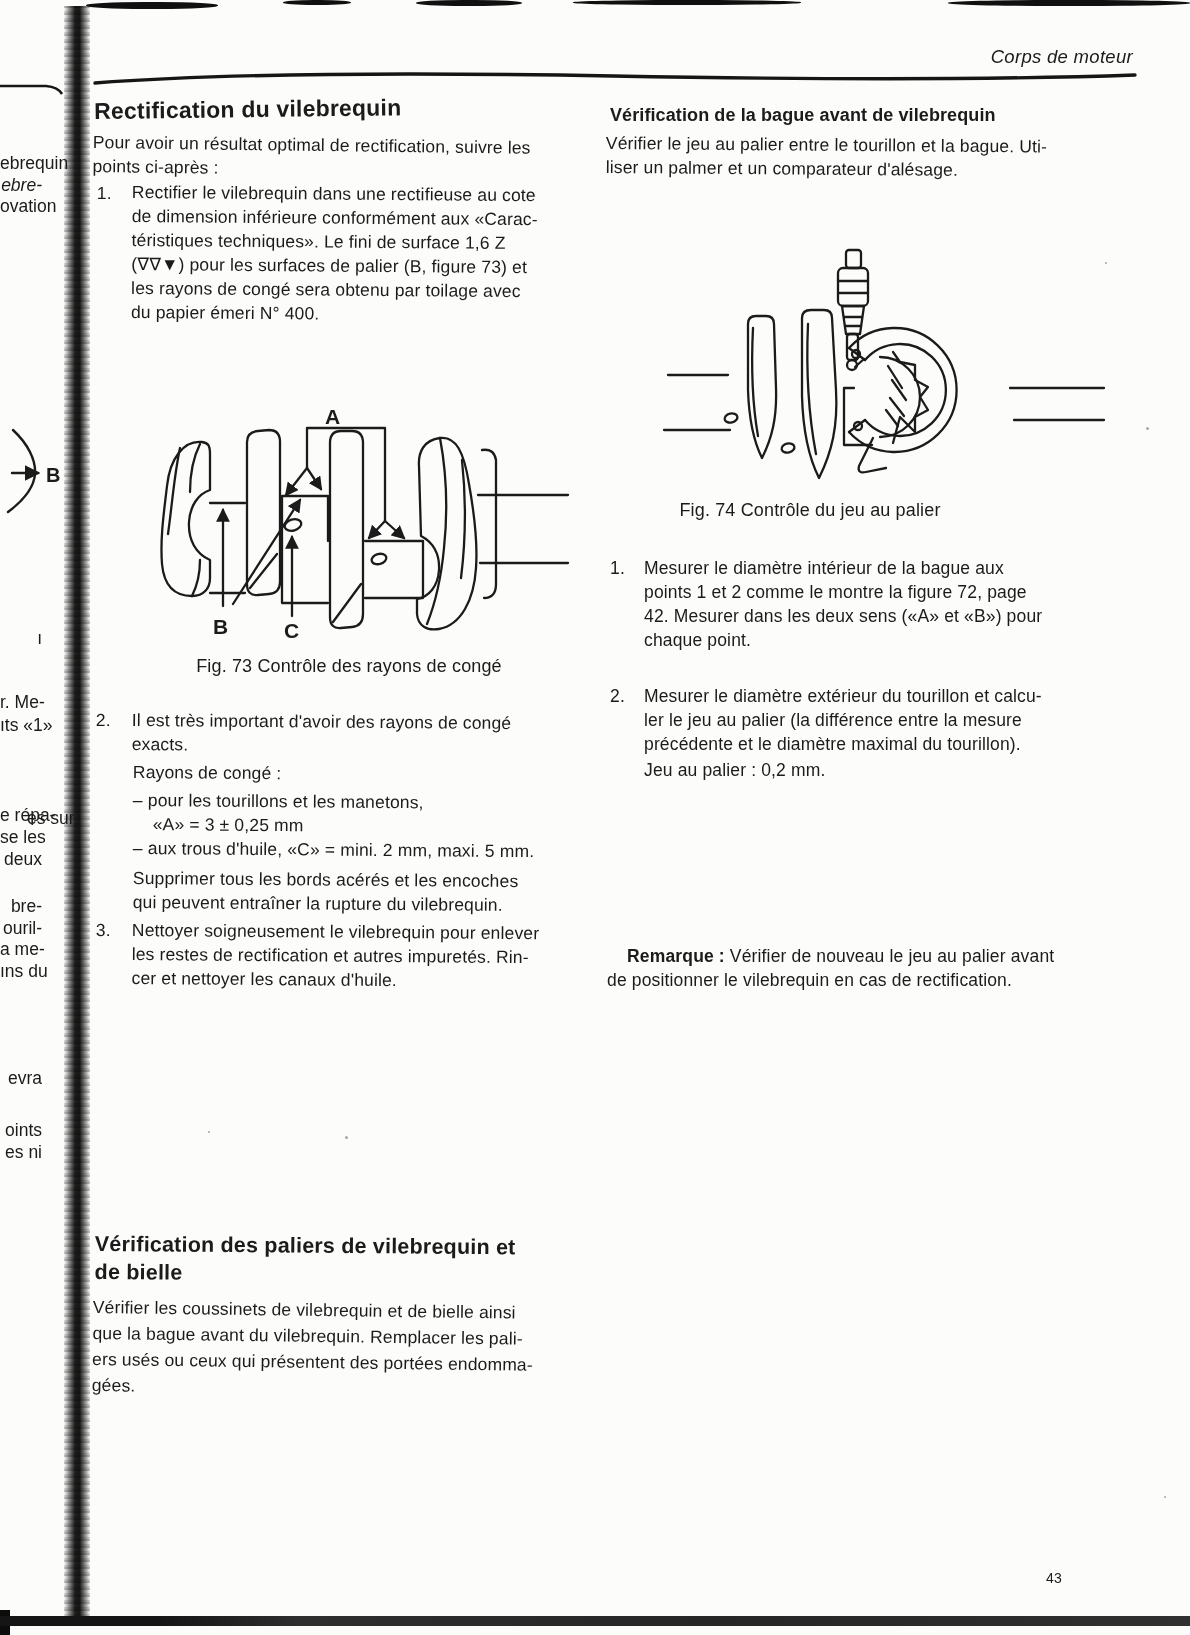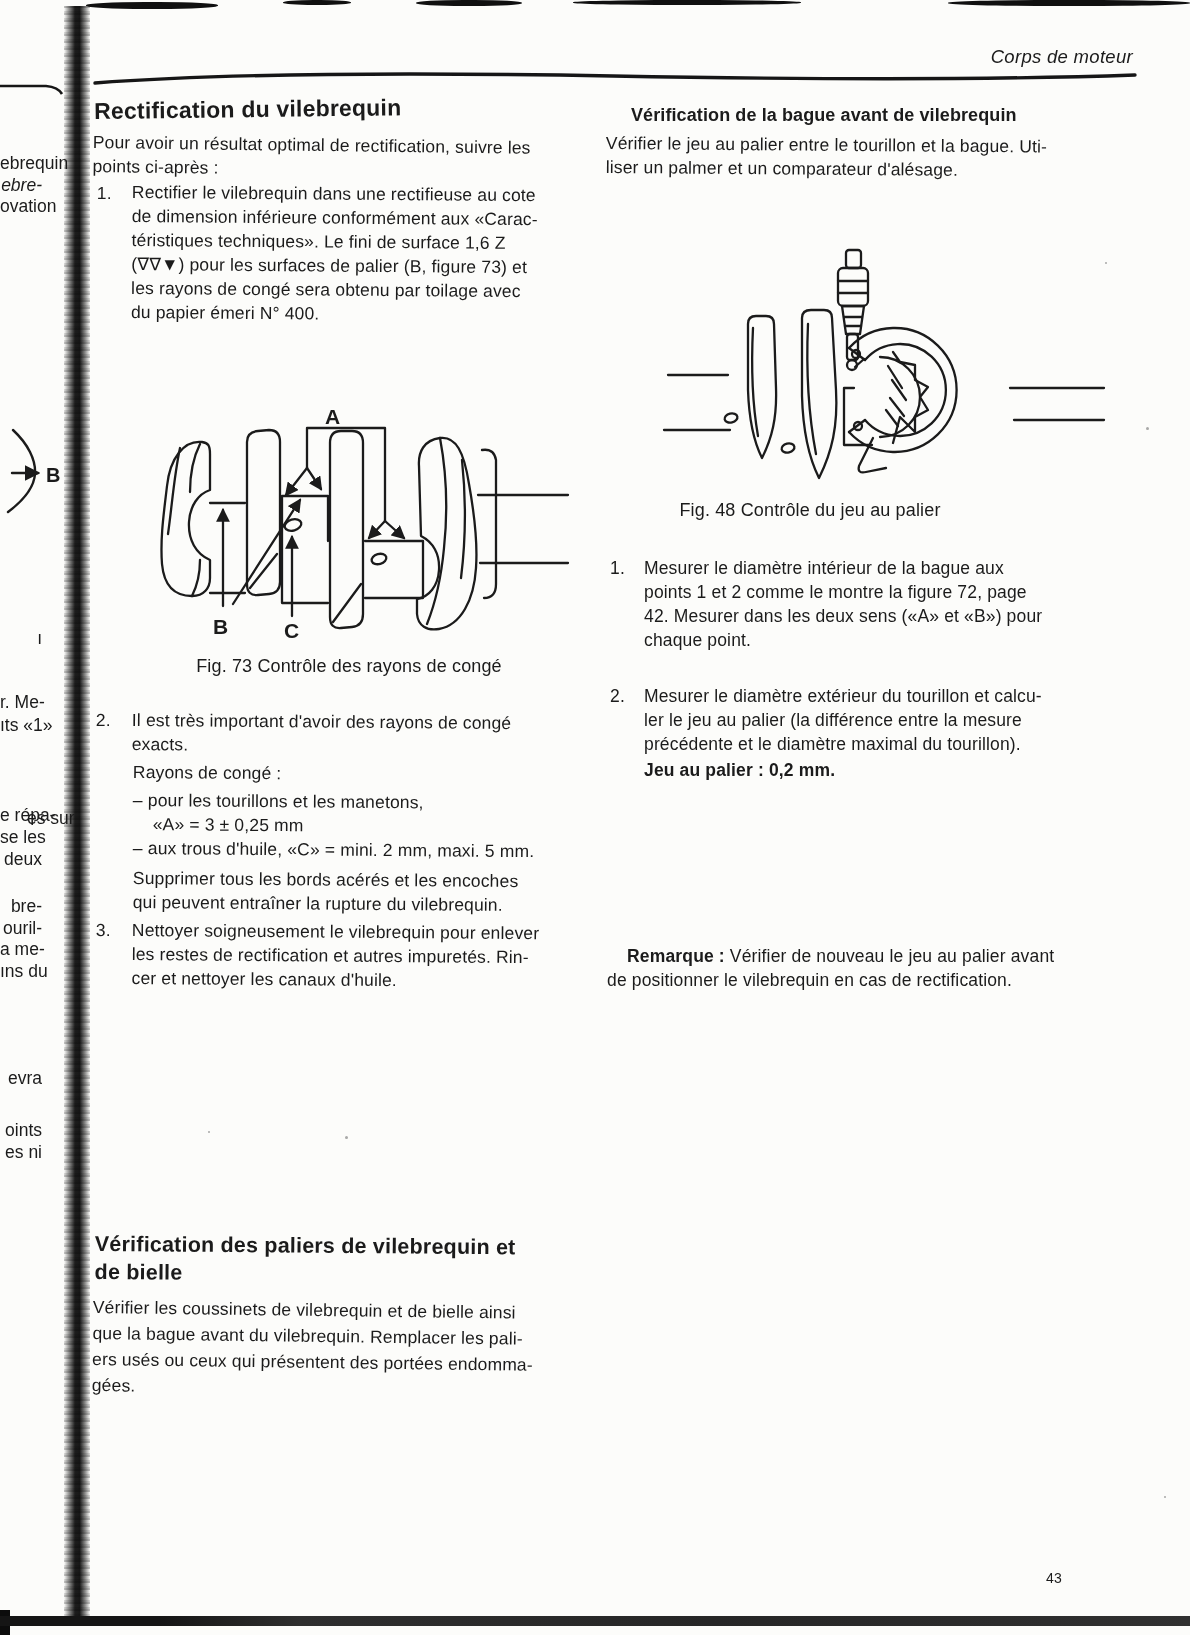--- a/index.html
+++ b/index.html
@@ -163,21 +163,21 @@
 les restes de rectification et autres impuretés. Rin-
 cer et nettoyer les canaux d'huile.</div>
 
   <div class="t h1b rot-cw2" style="left:95px;top:1230px;">Vérification des paliers de vilebrequin et
 de bielle</div>
   <div class="t rot-cw" style="left:93px;top:1294px;line-height:26px;">Vérifier les coussinets de vilebrequin et de bielle ainsi
 que la bague avant du vilebrequin. Remplacer les pali-
 ers usés ou ceux qui présentent des portées endomma-
 gées.</div>
 
-  <div class="t h2" style="left:631px;top:104px;">Vérification de la bague avant de vilebrequin</div>
+  <div class="t h2" style="left:610px;top:104px;">Vérification de la bague avant de vilebrequin</div>
   <div class="t rot-cw2" style="left:606px;top:131px;">Vérifier le jeu au palier entre le tourillon et la bague. Uti-
 liser un palmer et un comparateur d'alésage.</div>
 
   <svg style="position:absolute;left:640px;top:240px;" width="470" height="245" viewBox="0 0 470 245">
     <defs></defs>
     <g stroke="#1b1b1b" stroke-width="2.3" fill="none" stroke-linecap="round" stroke-linejoin="round">
 
       <rect x="206" y="10" width="15" height="18" rx="3"></rect>
       <rect x="198" y="28" width="30" height="38" rx="5"></rect>
       <path d="M198,41 L228,41 M198,53 L228,53"></path>
@@ -207,33 +207,33 @@
       <path d="M168,84 C166,130 168,172 176,214"></path>
 
       <path d="M28,135 L88,135 M24,190 L90,190"></path>
       <path d="M370,148 L464,148 M374,180 L464,180"></path>
 
       <ellipse cx="91" cy="178" rx="6.5" ry="4.5" transform="rotate(-14 91 178)"></ellipse>
       <ellipse cx="148" cy="208" rx="6.5" ry="4.5" transform="rotate(-14 148 208)"></ellipse>
     </g>
   </svg>
 
-  <div class="t cap" style="left:590px;top:498px;width:440px;">Fig. 48 Contrôle du jeu au palier</div>
+  <div class="t cap" style="left:590px;top:498px;width:440px;">Fig. 74 Contrôle du jeu au palier</div>
 
   <div class="t num" style="left:610px;top:556px;">1.</div>
   <div class="t" style="left:644px;top:556px;">Mesurer le diamètre intérieur de la bague aux
 points 1 et 2 comme le montre la figure 72, page
 42. Mesurer dans les deux sens («A» et «B») pour
 chaque point.</div>
 
   <div class="t num" style="left:610px;top:684px;">2.</div>
   <div class="t" style="left:644px;top:684px;">Mesurer le diamètre extérieur du tourillon et calcu-
 ler le jeu au palier (la différence entre la mesure
 précédente et le diamètre maximal du tourillon).</div>
-  <div class="t" style="left:644px;top:758px;font-weight:bold;">Jeu au palier : 0,2 mm.</div>
+  <div class="t" style="left:644px;top:758px;">Jeu au palier : 0,2 mm.</div>
 
 
   <div class="t" style="left:607px;top:920px;">
     <span style="font-weight:bold;">Remarque :</span><span> Vérifier de nouveau le jeu au palier avant
 de positionner le vilebrequin en cas de rectification.</span>
   </div>
 
   <div class="t" style="left:1046px;top:1566px;font-size:14px;">43</div>
 
   <div class="corner-block"></div>

